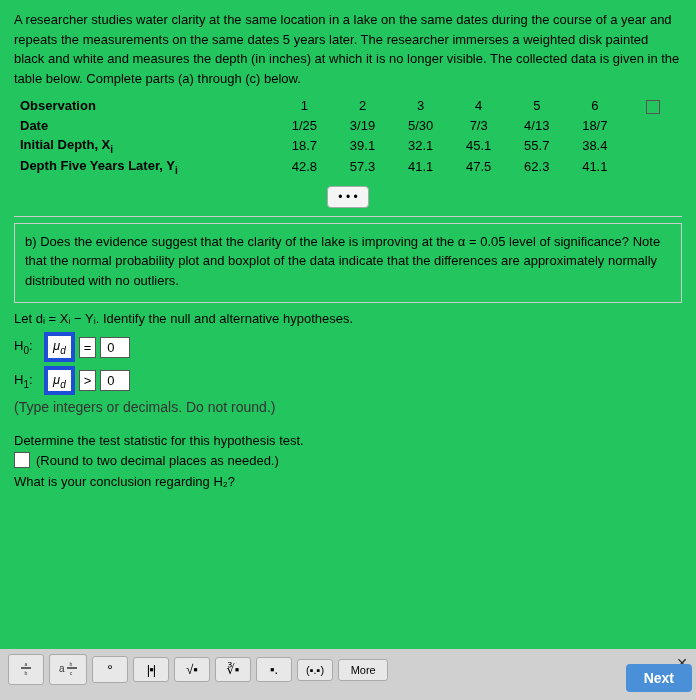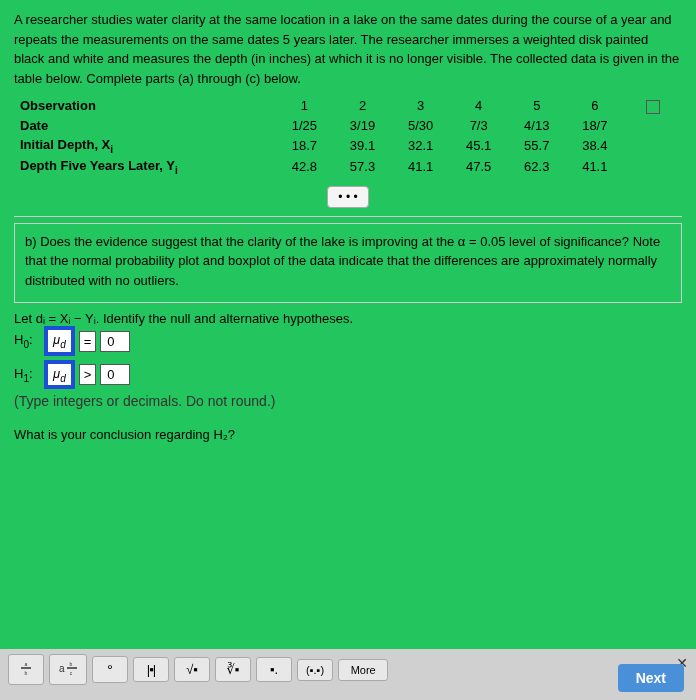--- a/index.html
+++ b/index.html
@@ -169,21 +169,21 @@
     .next-btn {
       background: #4a90d9;
       color: #fff;
       border: none;
       border-radius: 4px;
       padding: 6px 18px;
       font-size: 14px;
       font-weight: bold;
       cursor: pointer;
       position: absolute;
-      right: 12px;
+      right: 4px;
       bottom: 8px;
     }
     .close-x {
       position: absolute;
       right: 8px;
       top: 6px;
       font-size: 14px;
       cursor: pointer;
       color: #333;
       background: none;
@@ -203,20 +203,21 @@
     }
     .toolbar-bottom-row {
       display: flex;
       align-items: center;
       justify-content: flex-end;
       padding: 5px 8px;
     }
     sub { font-size: 10px; }
     .d-formula {
       font-size: 13px;
+      margin-bottom: 6px;
     }
   </style>
 </head>
 <body>
 
 <div class="container">
   <div class="main-content">
 
     <p class="intro-text">A researcher studies water clarity at the same location in a lake on the same dates during the course of a year and repeats the measurements on the same dates 5 years later. The researcher immerses a weighted disk painted black and white and measures the depth (in inches) at which it is no longer visible. The collected data is given in the table below. Complete parts (a) through (c) below.</p>
 
@@ -286,20 +287,27 @@
 
     <div class="hypothesis-row">
       <span class="h-label">H<sub>1</sub>:</span>
       <span class="mu-box">μ<sub>d</sub></span>
       <span class="op-box">&gt;</span>
       <span class="value-box editable">0</span>
     </div>
 
     <p class="small-note">(Type integers or decimals. Do not round.)</p>
 
+    <div class="determine-section">
+      <p>Determine the test statistic for this hypothesis test.</p>
+      <div class="test-stat-row">
+        <span class="checkbox-box"></span>
+        <span>(Round to two decimal places as needed.)</span>
+      </div>
+    </div>
 
 
     <p class="conclusion-text">What is your conclusion regarding H₂?</p>
   </div>
 
   <div class="toolbar-area">
     <div class="toolbar-row">
 
       <button class="toolbar-btn" title="fraction">
         <span>

